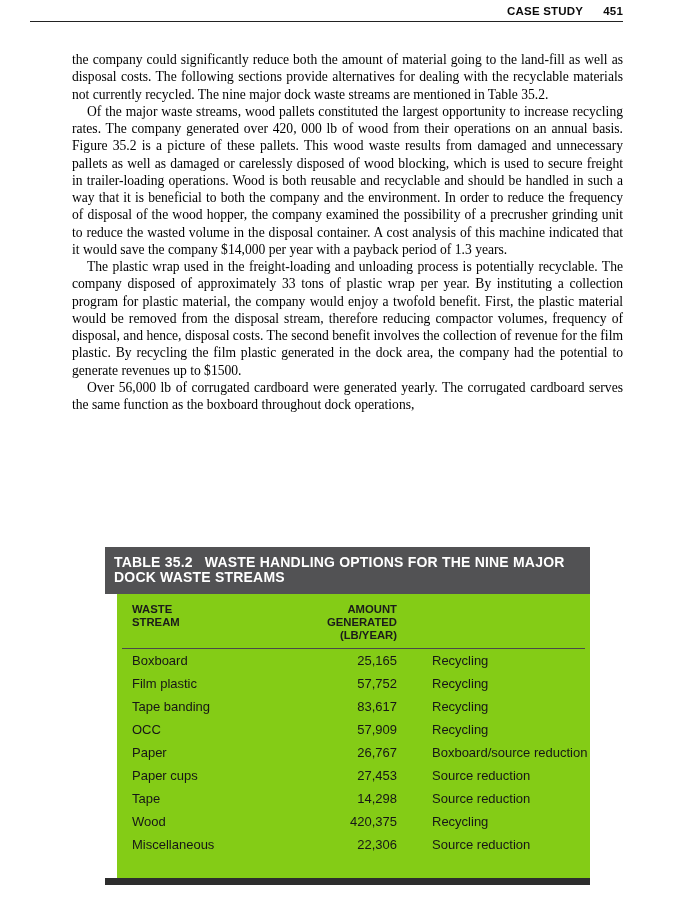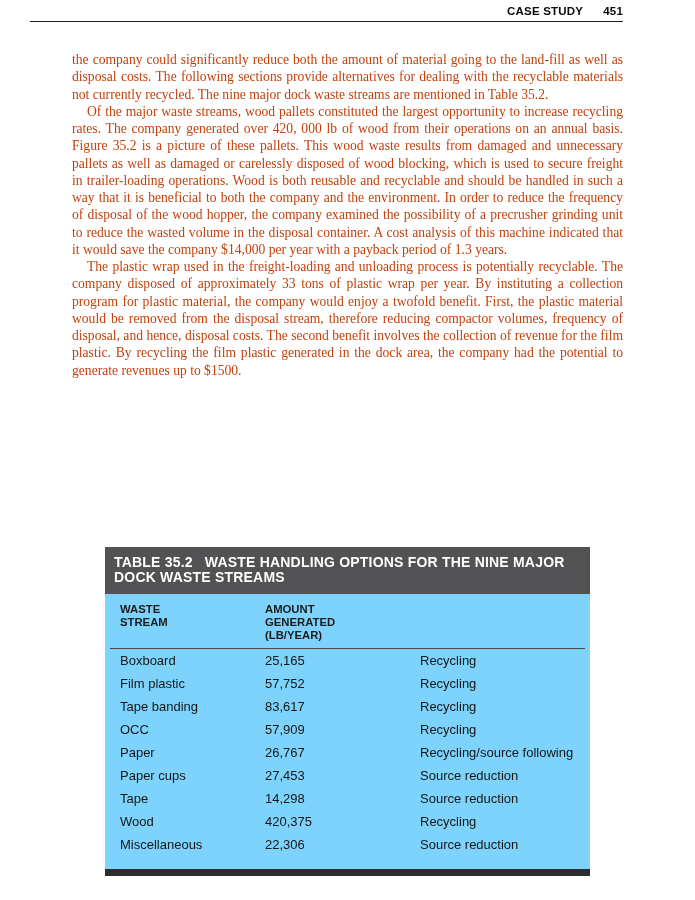--- a/index.html
+++ b/index.html
@@ -35,21 +35,21 @@
 
   
   .body-text {
     position:absolute;
     top:51px;
     left:72px;
     width:551px;
     font-size:13.6px;
     line-height:17.25px;
     text-align:justify;
-    color:#c2410c;
+    color:#000000;
   }
   .para { text-indent:15px; }
   .para.no-indent { text-indent:0; }
 
   
   .table-wrap {
     position:absolute;
     top:547px;
     left:105px;
     width:485px;
@@ -59,22 +59,23 @@
     background:#525254;
     color:#ffffff;
     font-weight:bold;
     font-size:14px;
     line-height:15px;
     letter-spacing:0.2px;
     padding:8px 10px 9px 9px;
   }
   .table-label { margin-right:12px; }
   .table-body {
-    background:#7dd3fc;
-    padding-bottom:13px;
+    background:#84cc16;
+    padding-bottom:22px;
+    margin-left:12px;
   }
   .thead {
     display:flex;
     font-weight:bold;
     font-size:11.3px;
     line-height:13px;
     color:#1b1b1b;
     padding:9px 5px 6px 15px;
   }
   .head-rule {
@@ -87,54 +88,55 @@
   .col-options { margin-left:35px; flex:1; }
   .trow {
     display:flex;
     align-items:center;
     height:23px;
     font-size:13px;
     color:#161616;
     padding-left:15px;
   }
   .trow:first-of-type { margin-top:4px; }
-  .trow .col-amount { }
+  .trow .col-amount { text-align:right; }
   .bottom-bar {
     height:7px;
     background:#2d2d2d;
   }
 </style>
 </head>
 <body>
 
 <div class="page">
 
   <header class="page-header">
     <span>CASE STUDY</span>
     <span>451</span>
   </header>
 
   <main class="body-text">
     <p class="para no-indent">the company could significantly reduce both the amount of material going to the land-fill as well as disposal costs. The following sections provide alternatives for dealing with the recyclable materials not currently recycled. The nine major dock waste streams are mentioned in Table 35.2.</p>
     <p class="para">Of the major waste streams, wood pallets constituted the largest opportunity to increase recycling rates. The company generated over 420, 000 lb of wood from their operations on an annual basis. Figure 35.2 is a picture of these pallets. This wood waste results from damaged and unnecessary pallets as well as damaged or carelessly disposed of wood blocking, which is used to secure freight in trailer-loading operations. Wood is both reusable and recyclable and should be handled in such a way that it is beneficial to both the company and the environment. In order to reduce the frequency of disposal of the wood hopper, the company examined the possibility of a precrusher grinding unit to reduce the wasted volume in the disposal container. A cost analysis of this machine indicated that it would save the company $14,000 per year with a payback period of 1.3 years.</p>
     <p class="para">The plastic wrap used in the freight-loading and unloading process is potentially recyclable. The company disposed of approximately 33 tons of plastic wrap per year. By instituting a collection program for plastic material, the company would enjoy a twofold benefit. First, the plastic material would be removed from the disposal stream, therefore reducing compactor volumes, frequency of disposal, and hence, disposal costs. The second benefit involves the collection of revenue for the film plastic. By recycling the film plastic generated in the dock area, the company had the potential to generate revenues up to $1500.</p>
+    <p class="para">Over 56,000 lb of corrugated cardboard were generated yearly. The corrugated cardboard serves the same function as the boxboard throughout dock operations,</p>
   </main>
 
   <section class="table-wrap">
     <div class="table-titlebar">
       <span class="table-label">TABLE 35.2</span><span>WASTE HANDLING OPTIONS FOR THE NINE MAJOR DOCK WASTE STREAMS</span>
     </div>
 
     <div class="table-body">
       <div class="thead">
         <div class="col-stream">
           <div>WASTE</div>
           <div>STREAM</div>
         </div>
-        <div class="col-amount" style="text-align:left;">
+        <div class="col-amount" style="text-align:right;">
           <div>AMOUNT GENERATED</div>
           <div>(LB/YEAR)</div>
         </div>
       </div>
       <div class="head-rule"></div>
 
       <div class="trow">
         <div class="col-stream">Boxboard</div>
         <div class="col-amount">25,165</div>
         <div class="col-options">Recycling</div>
@@ -150,21 +152,21 @@
         <div class="col-options">Recycling</div>
       </div>
       <div class="trow">
         <div class="col-stream">OCC</div>
         <div class="col-amount">57,909</div>
         <div class="col-options">Recycling</div>
       </div>
       <div class="trow">
         <div class="col-stream">Paper</div>
         <div class="col-amount">26,767</div>
-        <div class="col-options">Recycling/source following</div>
+        <div class="col-options">Boxboard/source reduction</div>
       </div>
       <div class="trow">
         <div class="col-stream">Paper cups</div>
         <div class="col-amount">27,453</div>
         <div class="col-options">Source reduction</div>
       </div>
       <div class="trow">
         <div class="col-stream">Tape</div>
         <div class="col-amount">14,298</div>
         <div class="col-options">Source reduction</div>

